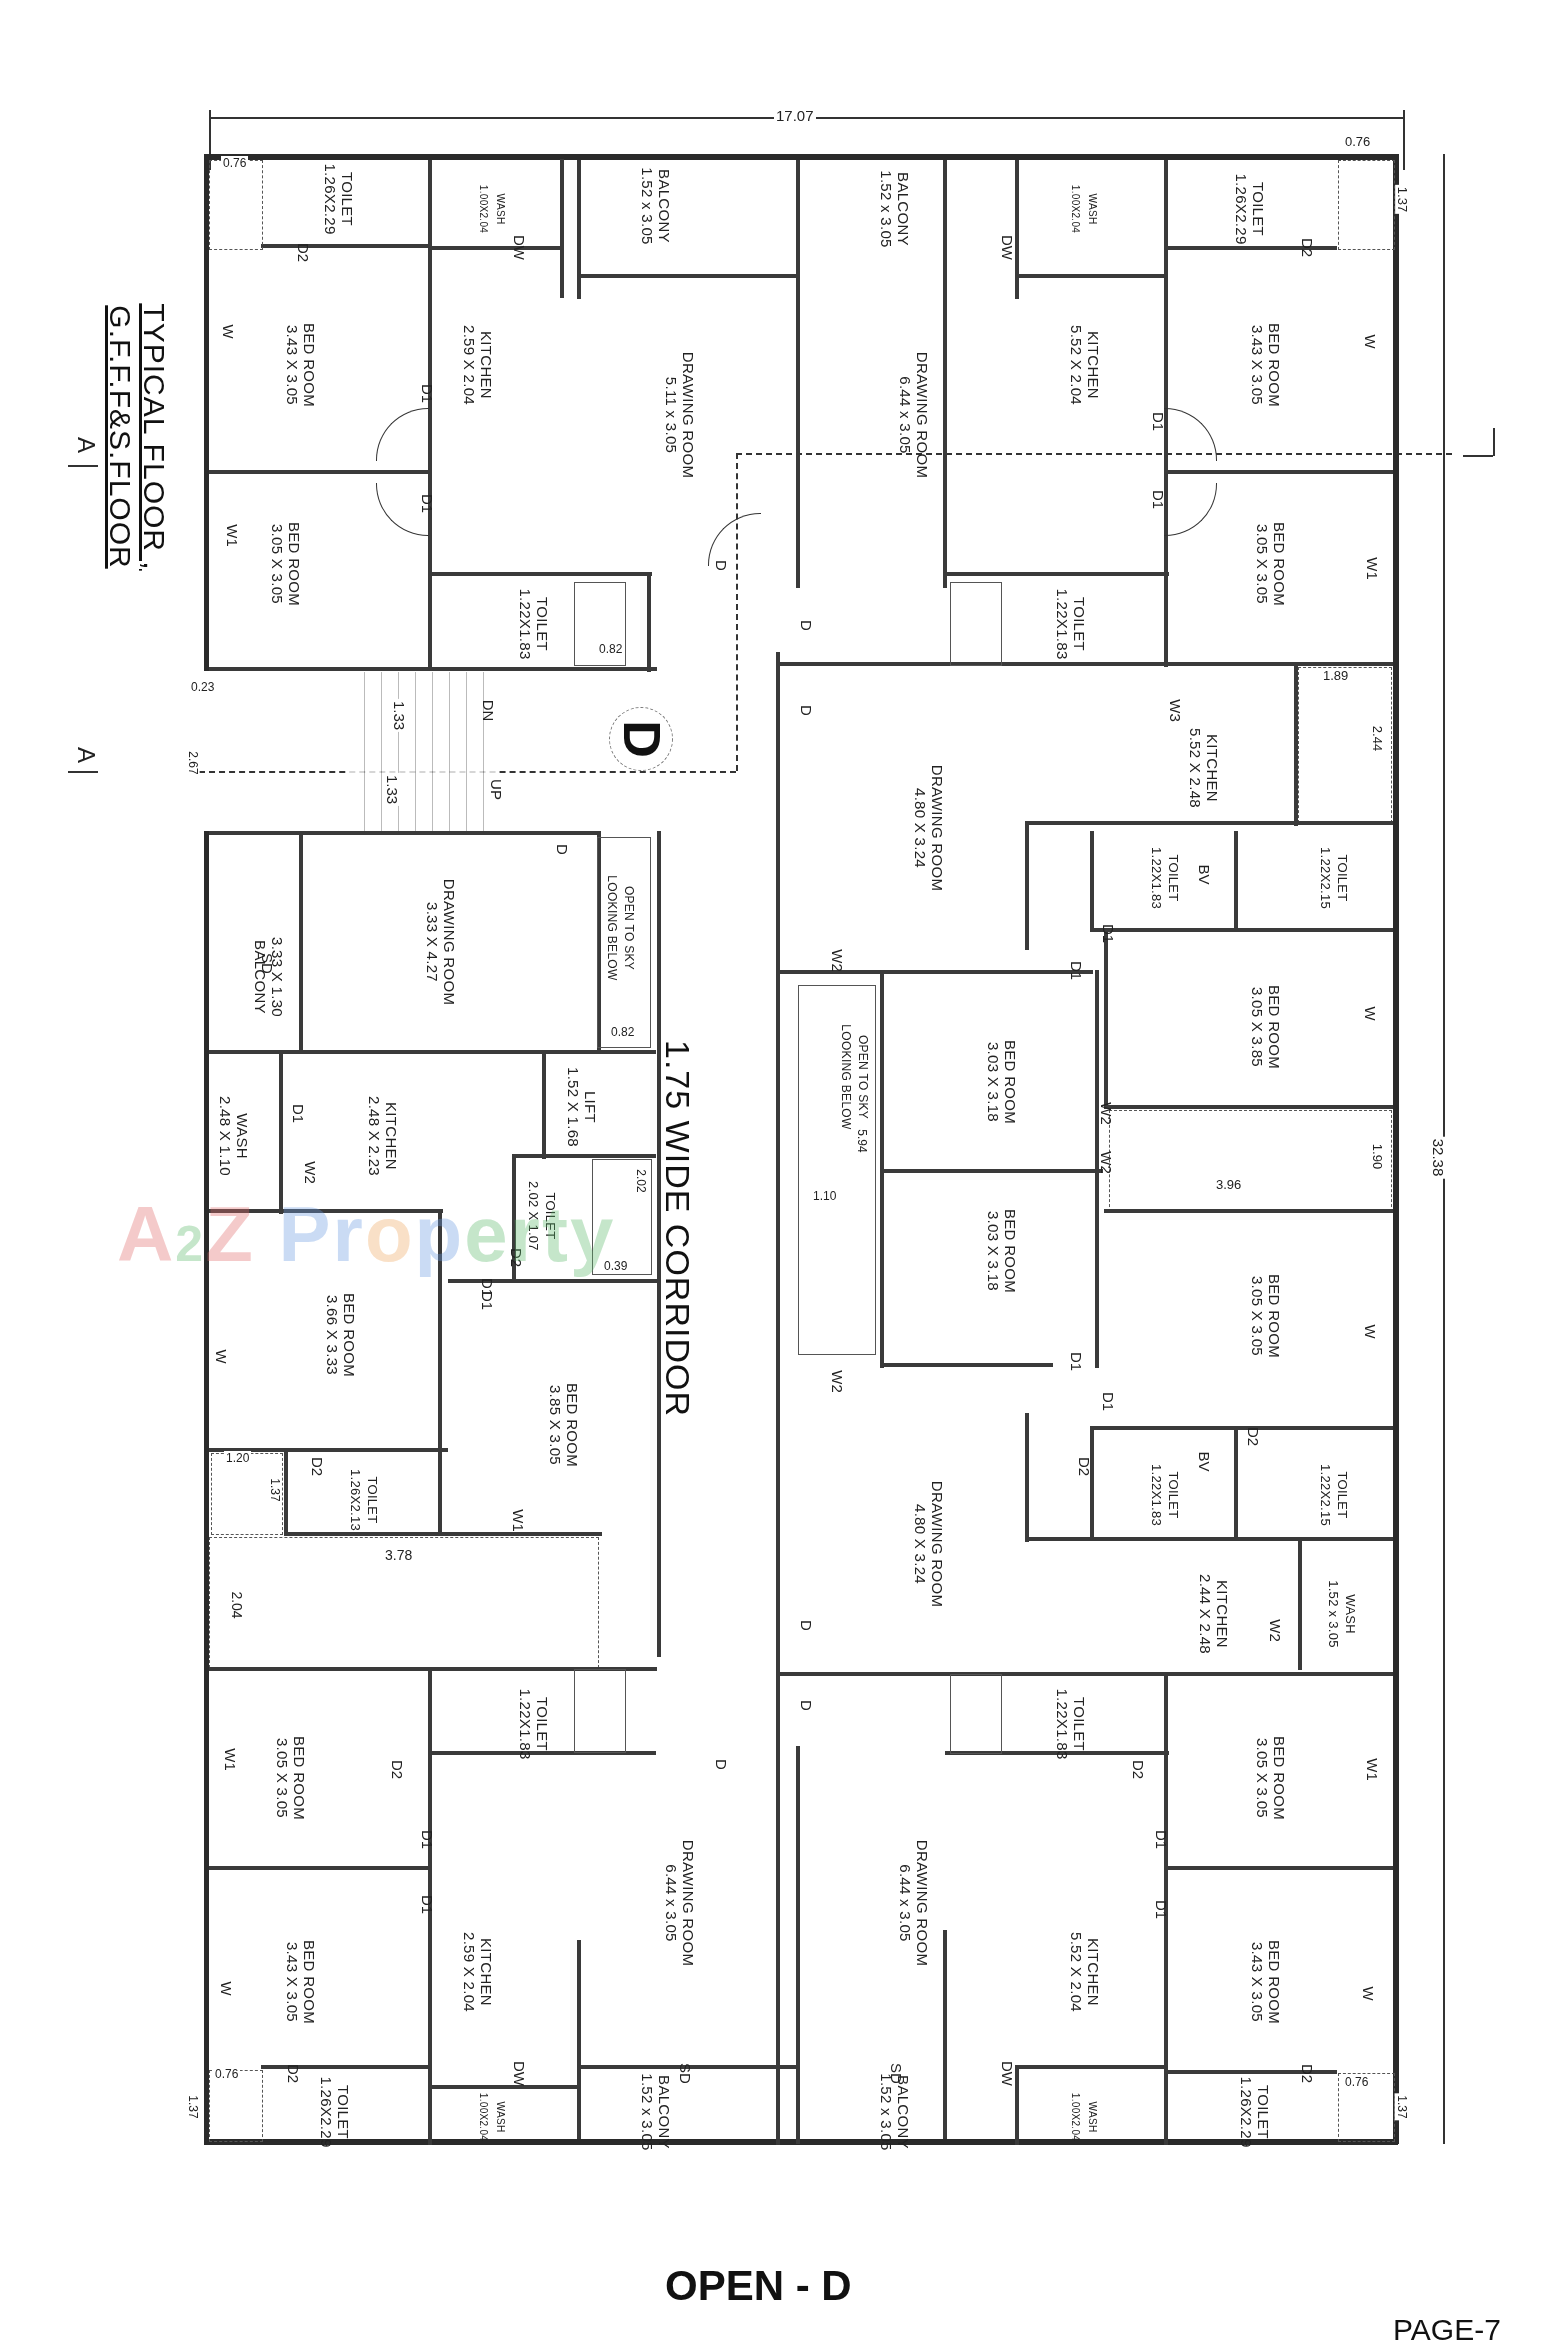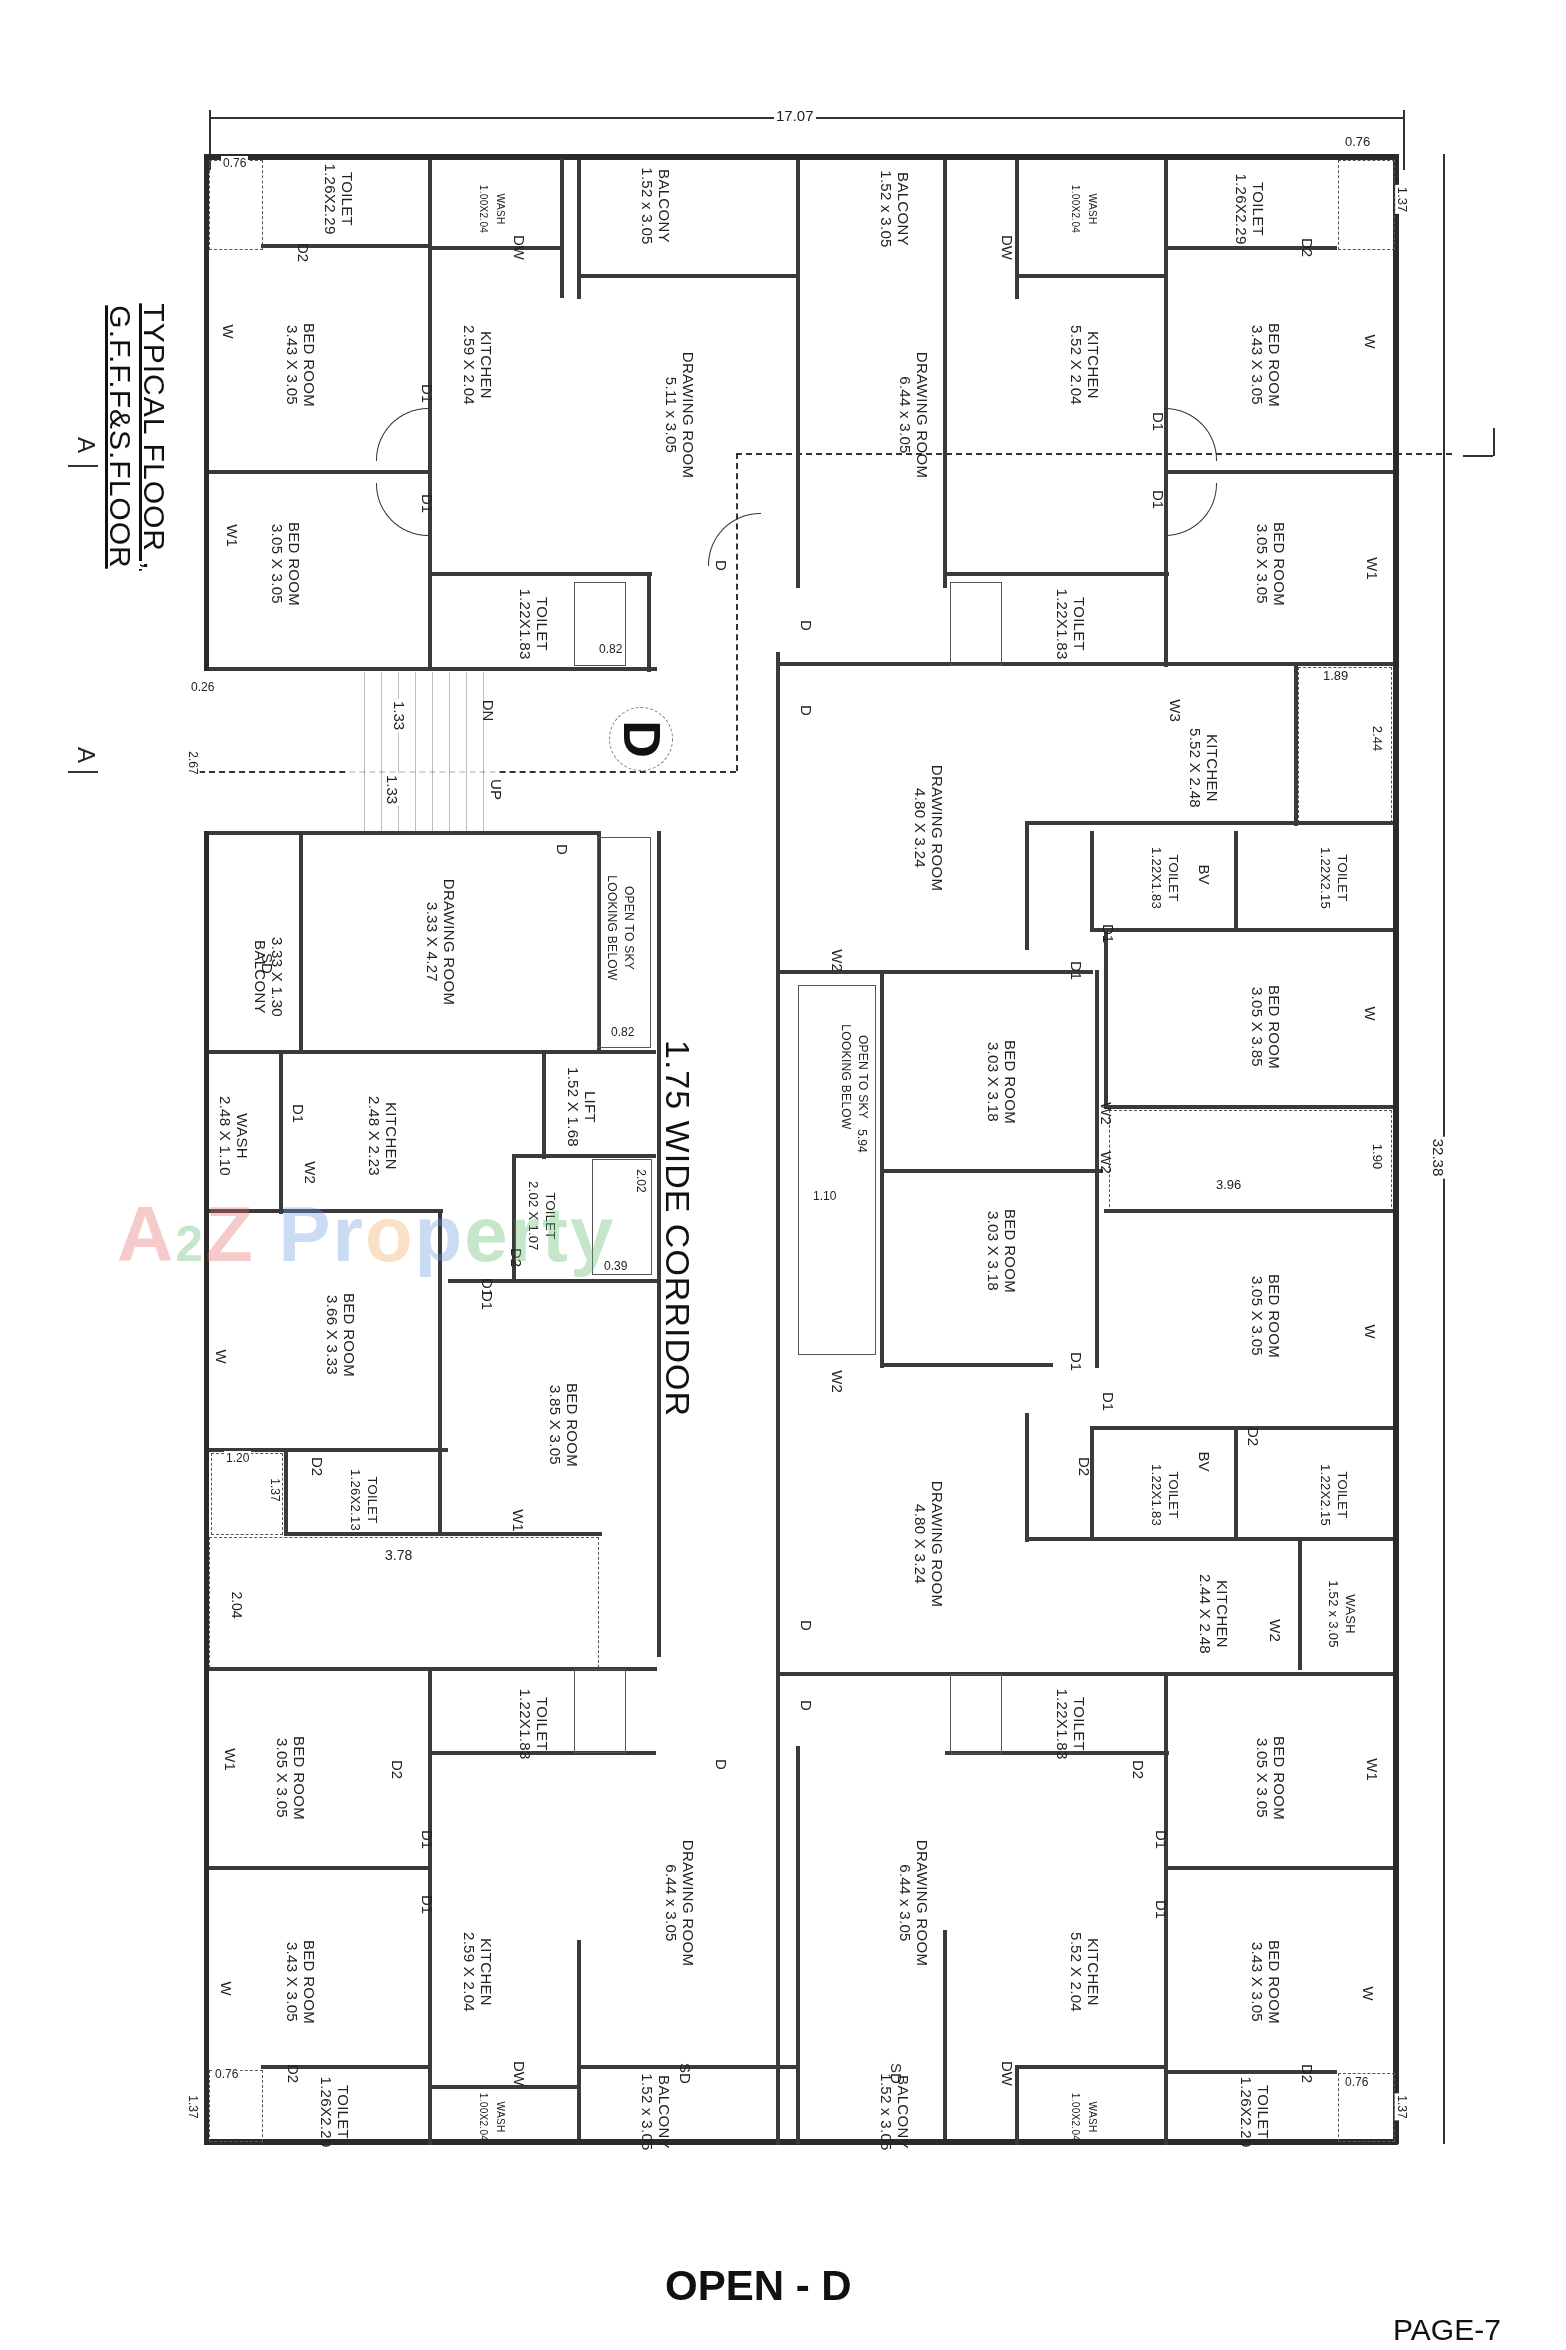--- a/index.html
+++ b/index.html
@@ -122,21 +122,21 @@
   <div class="tag" style="left:221px;top:512px;">W1</div>
   <div class="tag" style="left:507px;top:224px;">DW</div>
   <div class="tag" style="left:716px;top:542px;">D</div>
 
   <div class="wall thin" style="left:209px;top:816px;width:388px;height:4px;"></div>
   <div style="position:absolute;left:348px;top:657px;width:149px;height:159px;background:repeating-linear-gradient(90deg,#fff 0,#fff 16px,#aaa 16px,#aaa 17px);opacity:0.8;"></div>
   <div class="tag" style="left:478px;top:687px;">DN</div>
   <div class="tag" style="left:486px;top:766px;">UP</div>
   <div class="dim dimv" style="left:383px;top:692px;">1.33</div>
   <div class="dim dimv" style="left:376px;top:766px;">1.33</div>
-  <div class="dim" style="left:189px;top:665px;font-size:12px;">0.26</div>
+  <div class="dim" style="left:189px;top:665px;font-size:12px;">0.23</div>
   <div class="dim dimv" style="left:179px;top:741px;font-size:12px;">2.67</div>
   <div class="blockD">D</div>
 
   <div class="wall thin" style="left:776px;top:637px;width:4px;height:1493px;"></div>
   <div class="wall thin" style="left:657px;top:816px;width:4px;height:826px;"></div>
   <div class="corridor">1.75 WIDE CORRIDOR</div>
 
   <div class="wall thin" style="left:1164px;top:145px;width:4px;height:507px;"></div>
   <div class="wall thin" style="left:1164px;top:455px;width:229px;height:4px;"></div>
   <div class="wall thin" style="left:1168px;top:231px;width:169px;height:4px;"></div>

